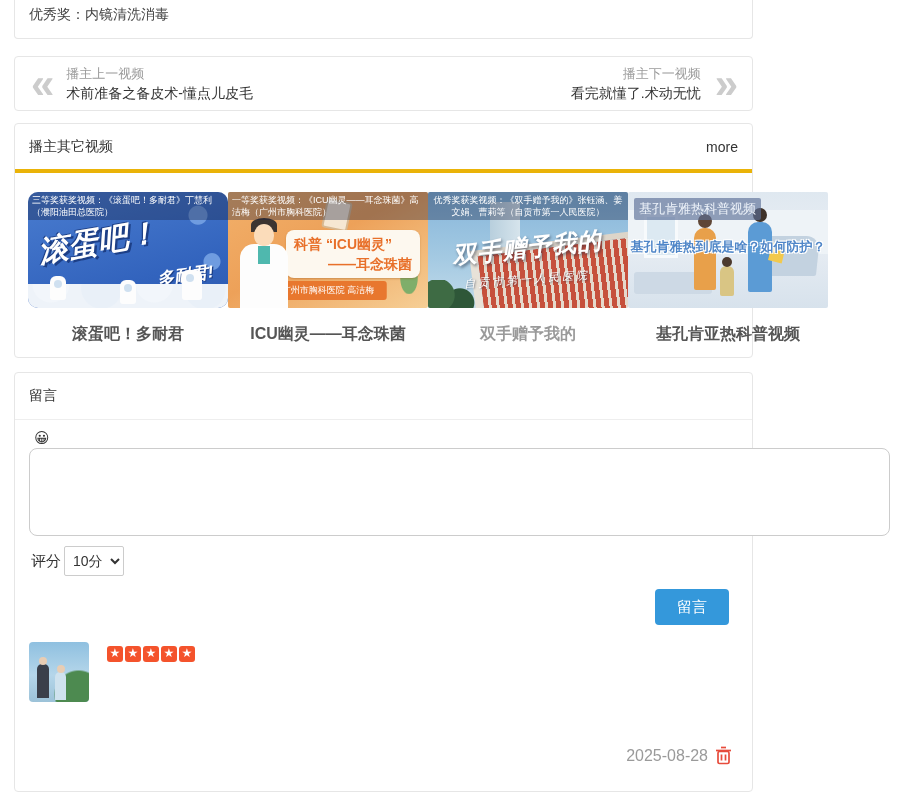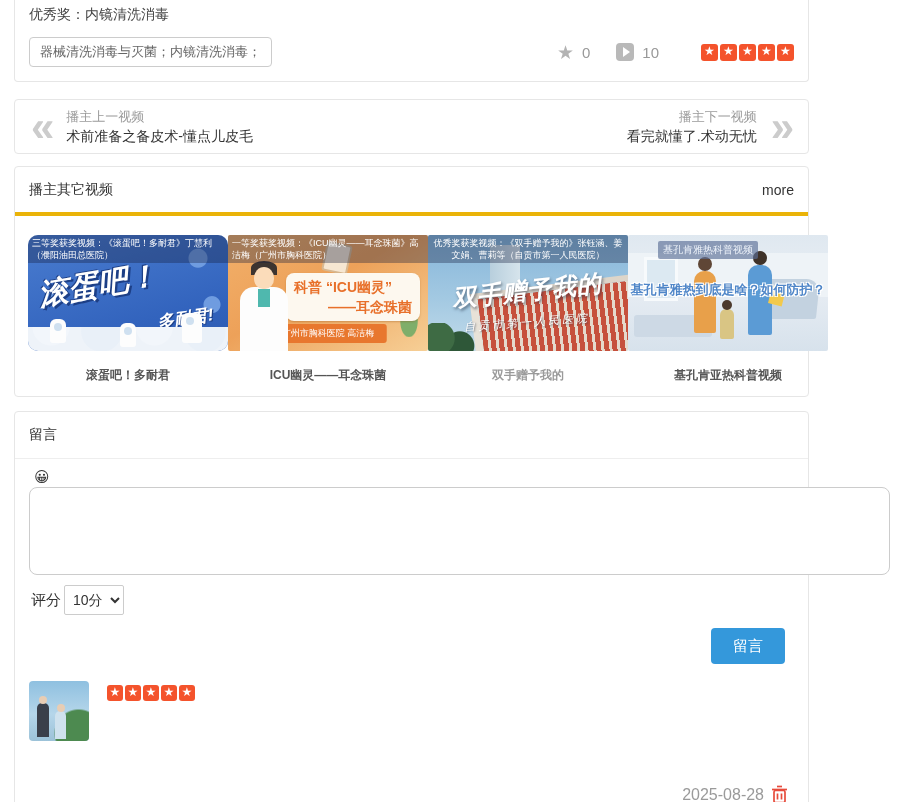--- a/index.html
+++ b/index.html
@@ -3,21 +3,21 @@
 <meta charset="utf-8">
 <style>
   * { box-sizing: border-box; }
   html,body { margin:0; padding:0; }
   body {
     width:907px; height:802px; overflow:hidden; background:#fff;
     font-family:"Liberation Sans","DejaVu Sans",sans-serif; color:#333;
   }
   .card {
     background:#fff; border:1px solid #e6e6e6; border-radius:4px;
-    width:795px; margin-left:14px;
+    width:739px; margin-left:14px;
   }
 
   
   .card-info { border-top:none; border-radius:0 0 4px 4px; padding:6px 14px 14px; margin-bottom:17px; }
   .info-title { font-size:14px; color:#444; }
   .info-row { display:flex; justify-content:space-between; align-items:center; margin-top:13px; }
   .tag-box {
     border:1px solid #ccc; border-radius:4px; padding:5px 10px;
     font-size:13px; color:#666; min-height:28px;
   }
@@ -54,31 +54,31 @@
 
   
   .card-videos { margin-bottom:14px; padding-bottom:12px; }
   .videos-header { display:flex; justify-content:space-between; align-items:center;
     padding:14px 14px 13px; border-bottom:4px solid #eab308; }
   .videos-title { font-size:14px; color:#333; }
   .more-link { font-size:14px; color:#333; cursor:pointer; }
   .videos-row { display:flex; justify-content:space-between; padding:19px 13px 0; }
   .video-item { width:200px; cursor:pointer; }
   .thumb { width:200px; height:116px; position:relative; overflow:hidden; border-radius:2px; }
-  .video-title { text-align:center; font-weight:bold; font-size:12px; color:#555; margin-top:16px;
+  .video-title { text-align:center; font-weight:bold; font-size:16px; color:#555; margin-top:16px;
     white-space:nowrap; overflow:hidden; }
   .video-title.muted { color:#9a9a9a; }
   .thumb-overlay {
     position:absolute; top:0; left:0; right:0; z-index:5;
     font-size:9px; line-height:1.35; color:#fff; padding:2px 4px;
     background:rgba(20,30,60,0.35);
   }
   .thumb-badge {
-    position:absolute; top:6px; left:6px; z-index:5; font-size:10px; color:#eef3fa;
-    background:rgba(90,110,150,0.65); padding:2px 5px; border-radius:2px;margin-left:24px;
+    position:absolute; top:6px; left:6px; z-index:5; font-size:13px; color:#eef3fa;
+    background:rgba(90,110,150,0.65); padding:2px 5px; border-radius:2px;
   }
 
   
   .t1 { background:
       radial-gradient(circle at 85% 20%, #6f9ce0 0 9px, transparent 10px),
       radial-gradient(circle at 12% 55%, #6f9ce0 0 7px, transparent 8px),
       radial-gradient(circle at 92% 60%, #6f9ce0 0 8px, transparent 9px),
       linear-gradient(165deg,#4a7dd0 0%,#3263bd 70%,#2c59ae 100%); border-radius: 10px; }
   .t1-main { position:absolute; left:10px; top:30px; font-size:30px; font-weight:bold;
     color:#fff; font-style:italic; transform:rotate(-10deg);
@@ -202,36 +202,20 @@
   .comment-foot { display:flex; justify-content:flex-end; align-items:center; gap:7px;
     margin:44px 20px 9px; }
   .comment-date { font-size:16px; color:#9a9a9a; }
   .trash-icon { cursor:pointer; display:inline-flex; }
 </style>
 </head>
 <body>
 
 <section class="card card-info">
   <div class="info-title">优秀奖：内镜清洗消毒</div>
-  <div class="info-row">
-    <div class="tag-box">器械清洗消毒与灭菌；内镜清洗消毒；</div>
-    <div class="stats">
-      <span class="fav-icon">★</span>
-      <span class="stat-num">0</span>
-      <span class="play-icon"></span>
-      <span class="stat-num">10</span>
-      <span class="badges">
-        <span class="star-badge"></span>
-        <span class="star-badge"></span>
-        <span class="star-badge"></span>
-        <span class="star-badge"></span>
-        <span class="star-badge"></span>
-      </span>
-    </div>
-  </div>
 </section>
 
 <section class="card card-nav">
   <div class="nav-group">
     <span class="chevron">«</span>
     <span class="nav-text">
       <span class="nav-label">播主上一视频</span>
       <span class="nav-title">术前准备之备皮术-懂点儿皮毛</span>
     </span>
   </div>

